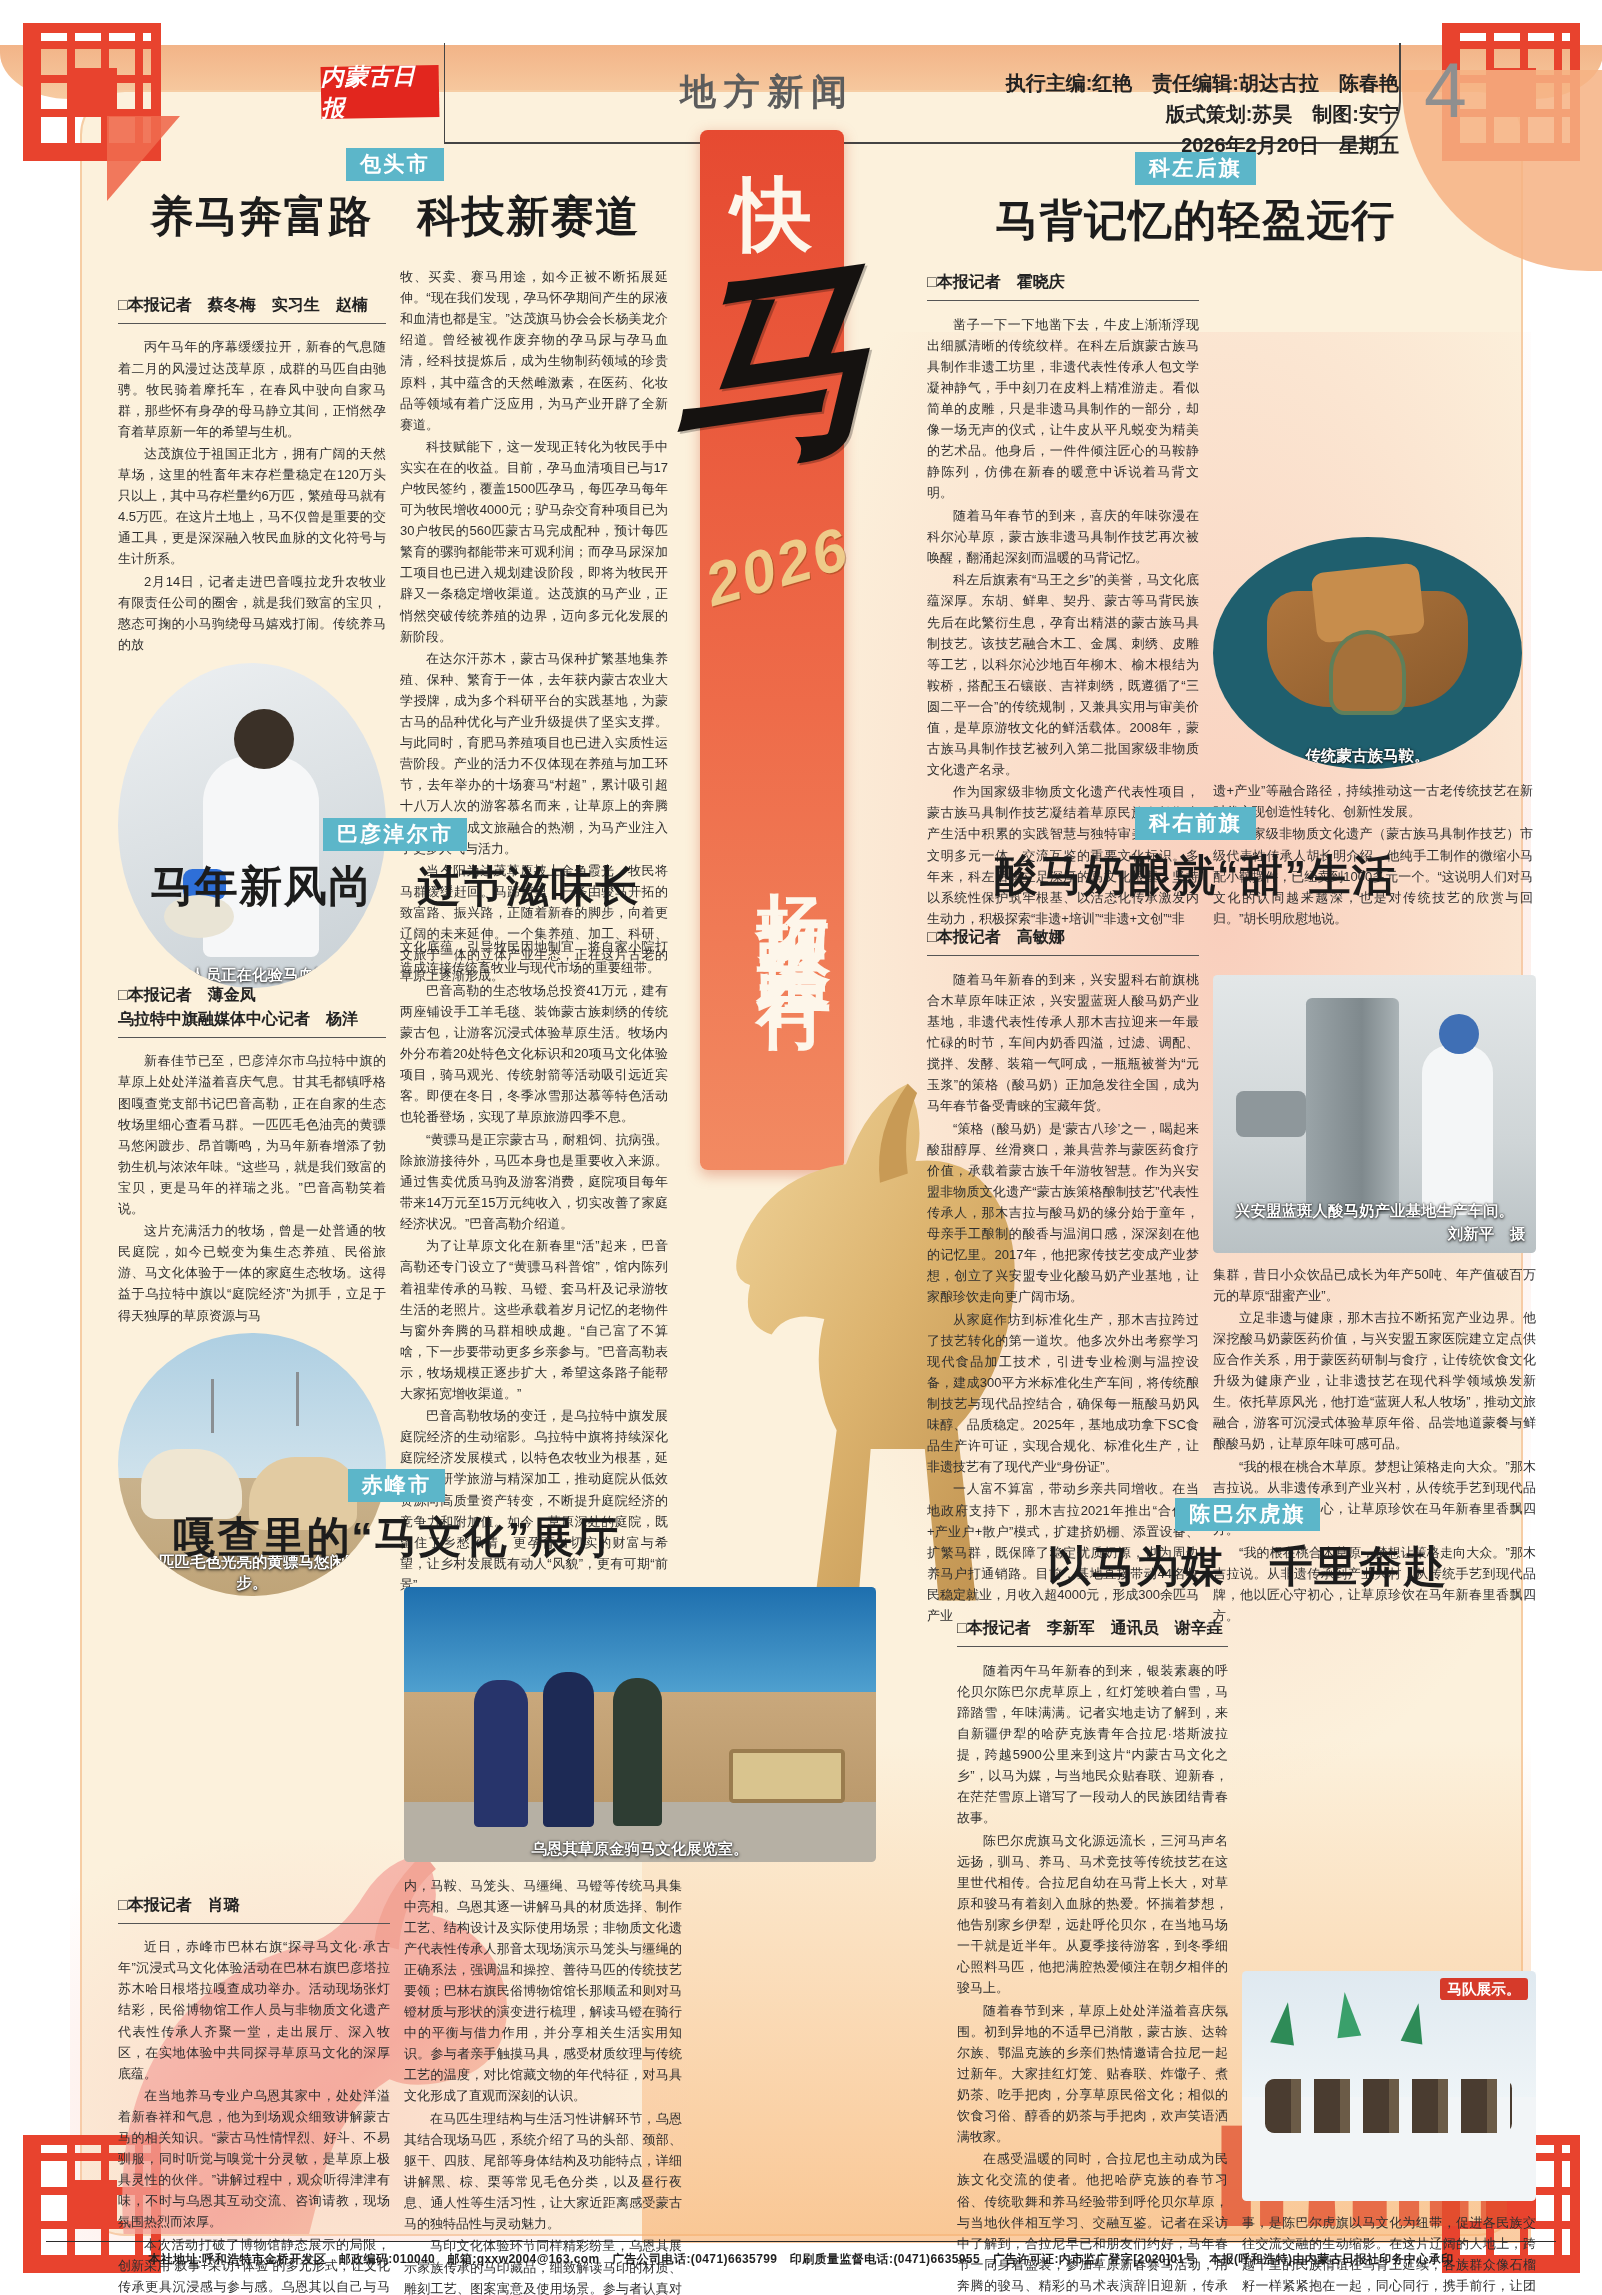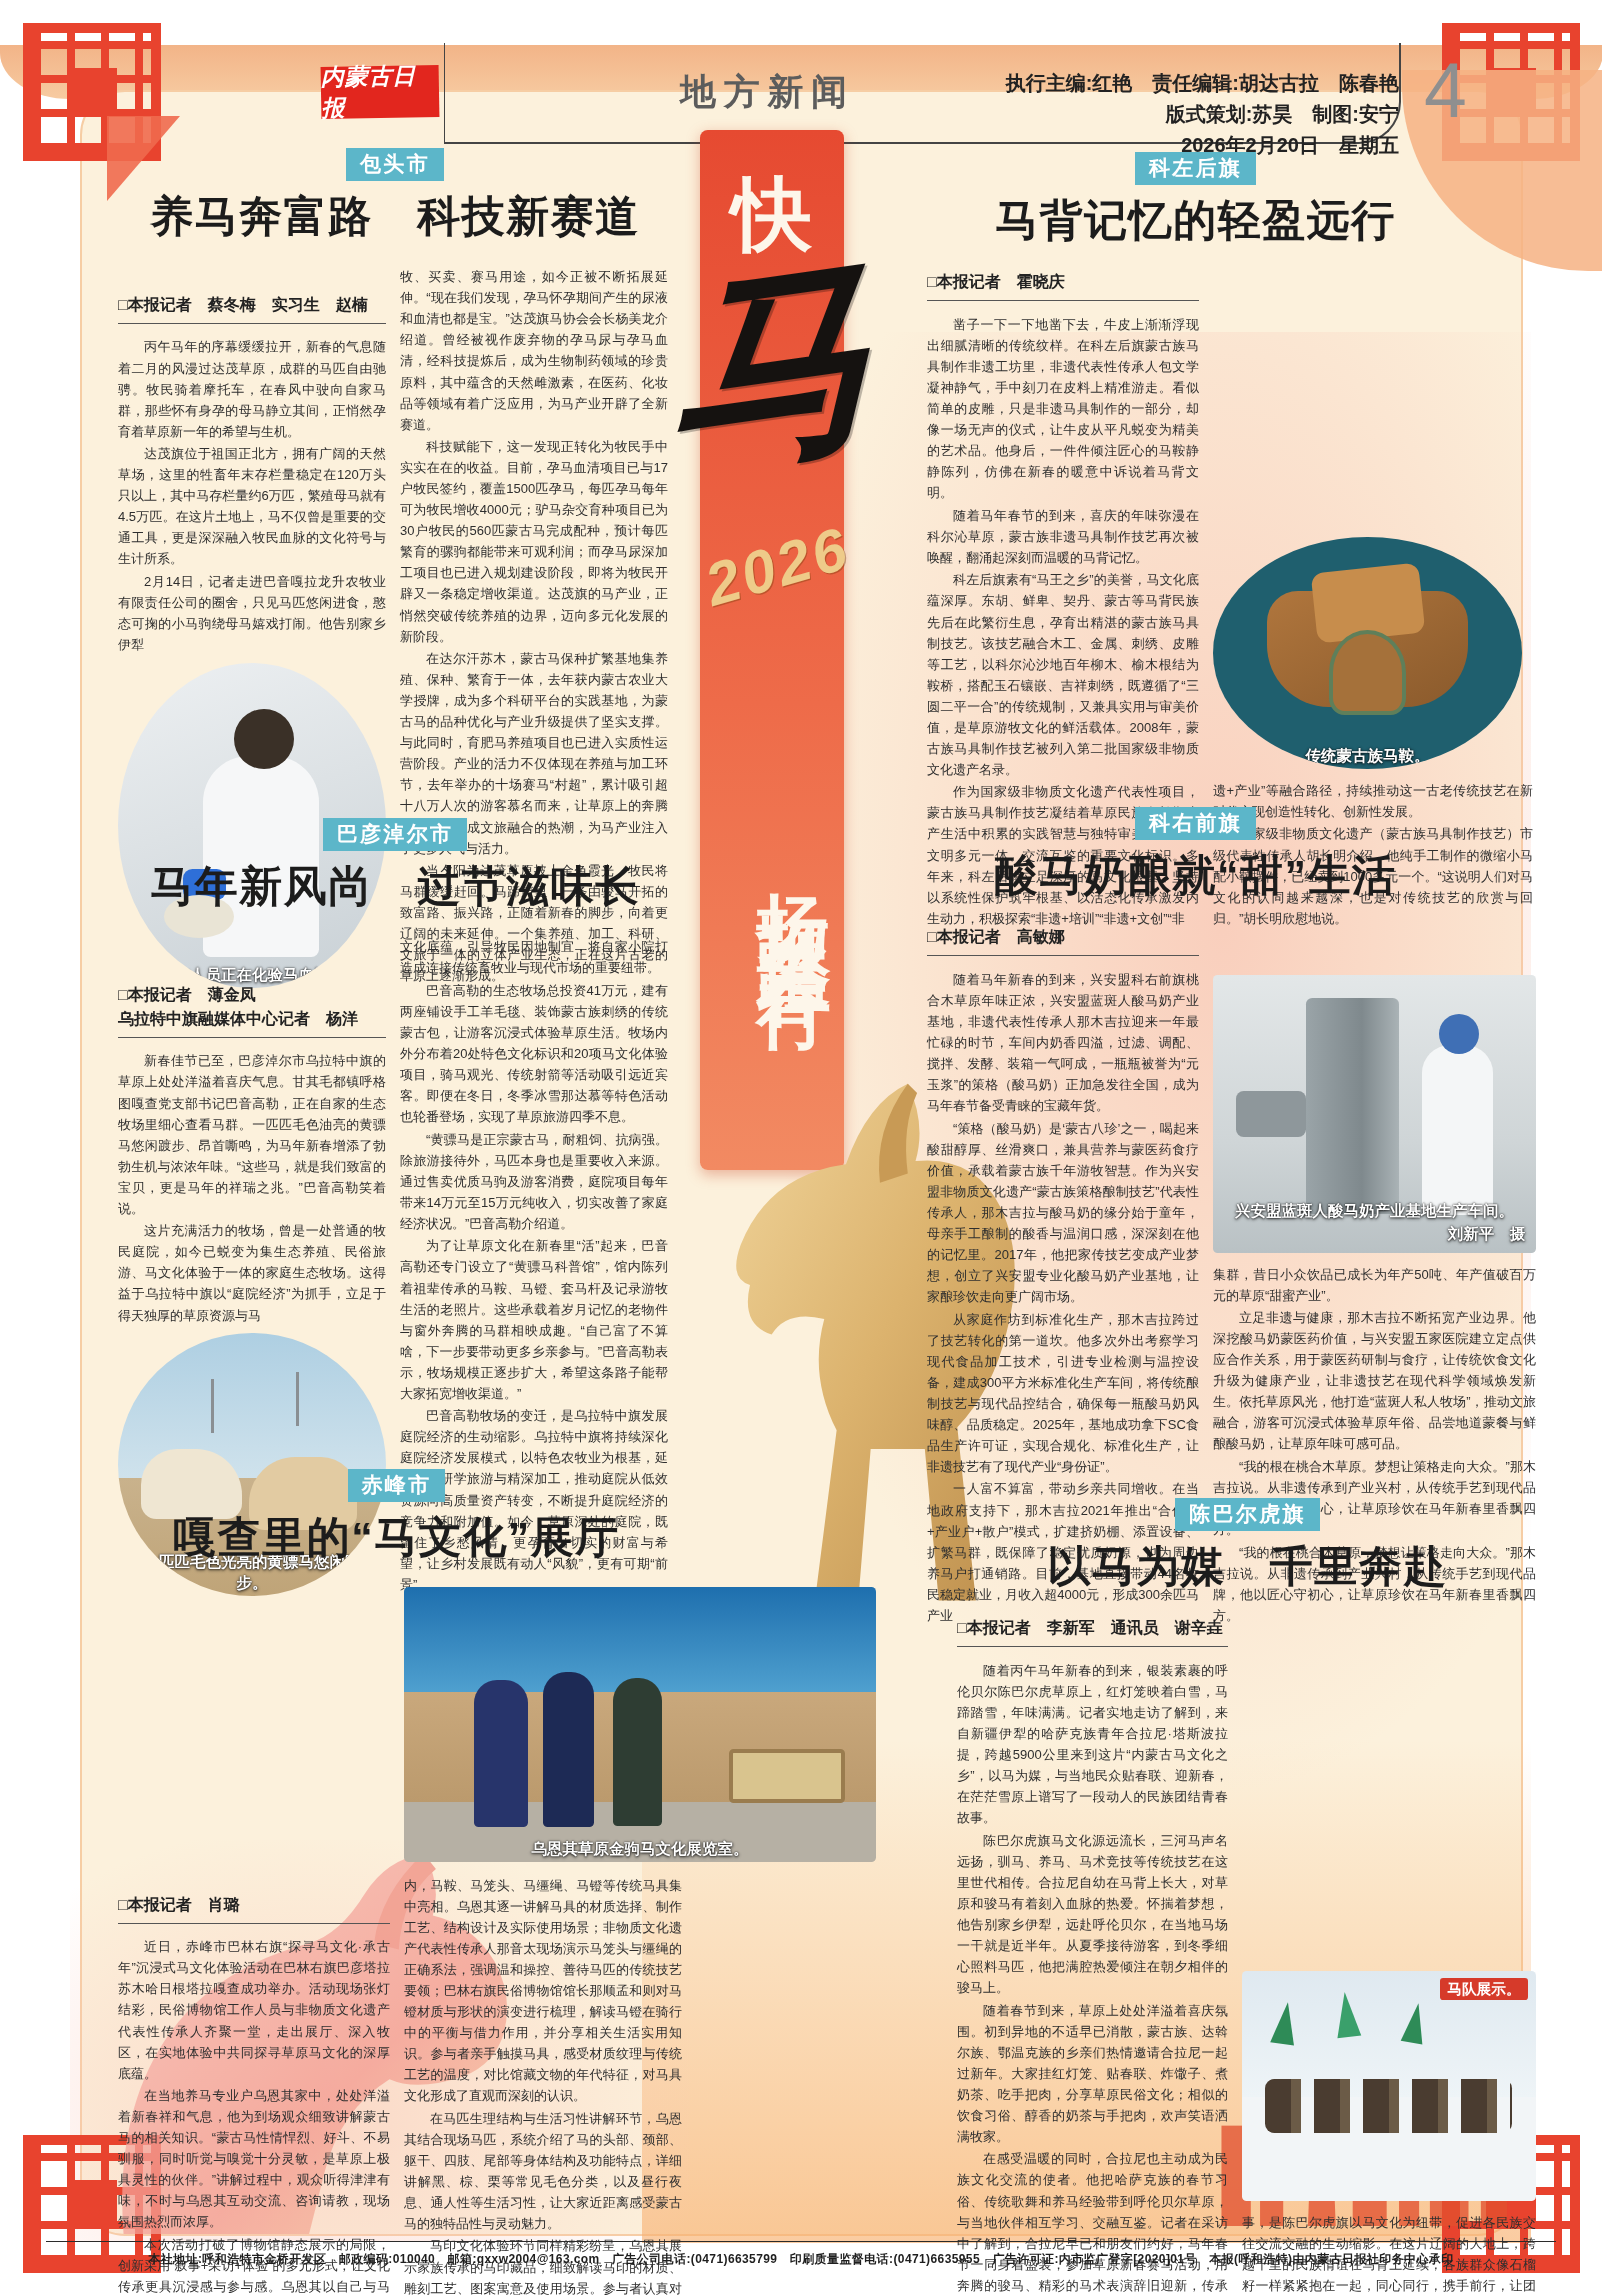--- a/index.html
+++ b/index.html
@@ -135,21 +135,21 @@
   </div>
 
   <section class="article" style="left:118px;top:148px;width:554px;">
     <div class="tagwrap"><span class="tag">包头市</span></div>
     <h2 class="headline">养马奔富路　科技新赛道</h2>
     <div class="cols">
       <div class="col" style="width:268px;">
         <div class="byline">□本报记者　蔡冬梅　实习生　赵楠</div>
         <p>丙午马年的序幕缓缓拉开，新春的气息随着二月的风漫过达茂草原，成群的马匹自由驰骋。牧民骑着摩托车，在春风中驶向自家马群，那些怀有身孕的母马静立其间，正悄然孕育着草原新一年的希望与生机。</p>
         <p>达茂旗位于祖国正北方，拥有广阔的天然草场，这里的牲畜年末存栏量稳定在120万头只以上，其中马存栏量约6万匹，繁殖母马就有4.5万匹。在这片土地上，马不仅曾是重要的交通工具，更是深深融入牧民血脉的文化符号与生计所系。</p>
-        <p>2月14日，记者走进巴音嘎拉龙升农牧业有限责任公司的圈舍，只见马匹悠闲进食，憨态可掬的小马驹绕母马嬉戏打闹。他告别家乡伊犁</p>
+        <p>2月14日，记者走进巴音嘎拉龙升农牧业有限责任公司的圈舍，就是我们致富的宝贝，憨态可掬的小马驹绕母马嬉戏打闹。传统养马的放</p>
         <figure class="photo ellipse" style="width:268px;height:325px;background:linear-gradient(160deg,#edf0f2,#dde2e5 45%,#c8d0d5);">
           <div class="ph" style="left:85px;top:93px;width:116px;height:201px;background:#f6f7f8;border-radius:46px 46px 7.7px 7.7px;"></div>
           <div class="ph" style="left:116px;top:46px;width:60px;height:60px;background:#3a3027;border-radius:50%;"></div>
           <div class="ph" style="left:65px;top:206px;width:43px;height:31px;background:#2e6fd8;border-radius:9.3px;"></div>
           <div class="ph" style="left:46px;top:232px;width:70px;height:43px;background:#e9e4d5;border-radius:50%;"></div>
           <figcaption class="caption">工作人员正在化验马血清。</figcaption>
         </figure>
       </div>
       <div class="col" style="width:268px;">
         <p class="cont">牧、买卖、赛马用途，如今正被不断拓展延伸。“现在我们发现，孕马怀孕期间产生的尿液和血清也都是宝。”达茂旗马协会会长杨美龙介绍道。曾经被视作废弃物的孕马尿与孕马血清，经科技提炼后，成为生物制药领域的珍贵原料，其中蕴含的天然雌激素，在医药、化妆品等领域有着广泛应用，为马产业开辟了全新赛道。</p>

